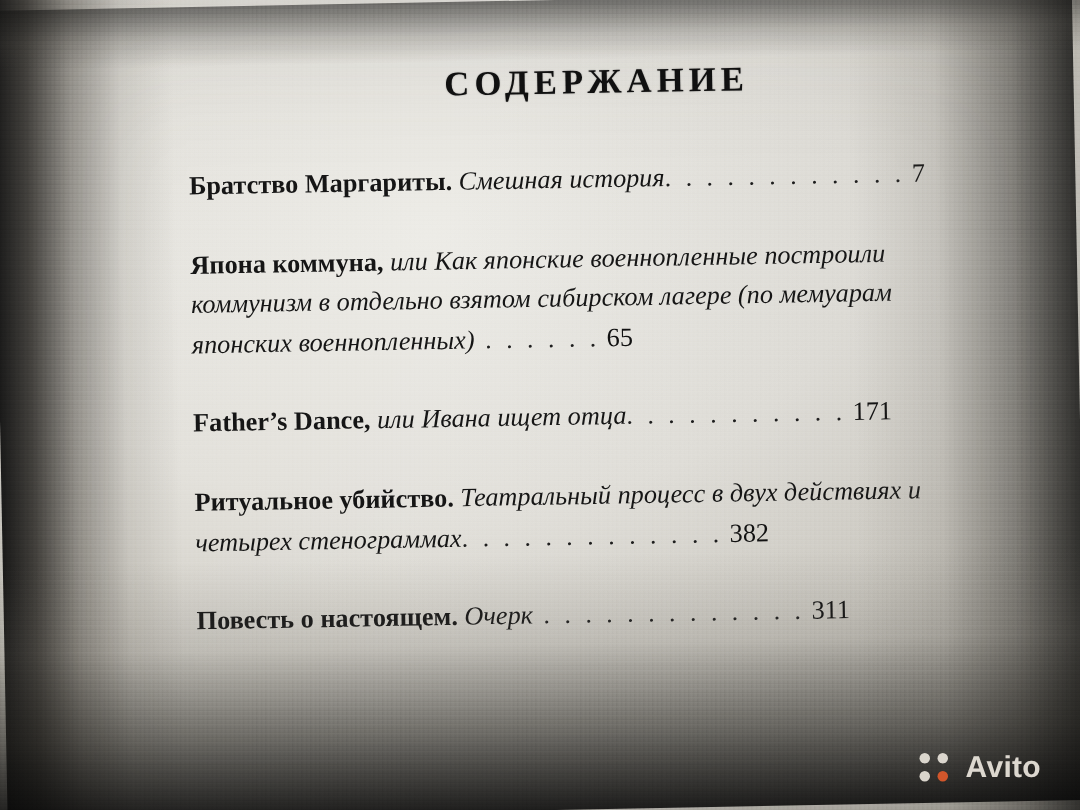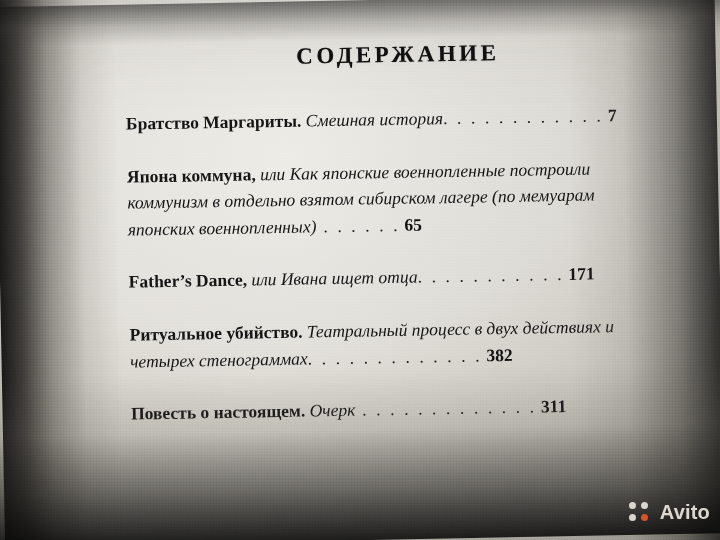--- a/index.html
+++ b/index.html
@@ -161,30 +161,30 @@
   }
 
   .entry .leader {
     letter-spacing: 2.6px;
     font-style: normal;
     font-weight: normal;
     color: #1d1d1d;
   }
 
   .entry .pageno {
-    font-weight: bold;
+    font-weight: normal;
     font-style: normal;
     color: #111;
     white-space: nowrap;
   }
 
   
   .watermark {
     position: absolute;
-    right: 10px;
+    right: 26px;
     bottom: 16px;
     display: flex;
     align-items: center;
     gap: 10px;
     opacity: 0.92;
   }
   .wm-mark {
     width: 21px;
     height: 21px;
     position: relative;

